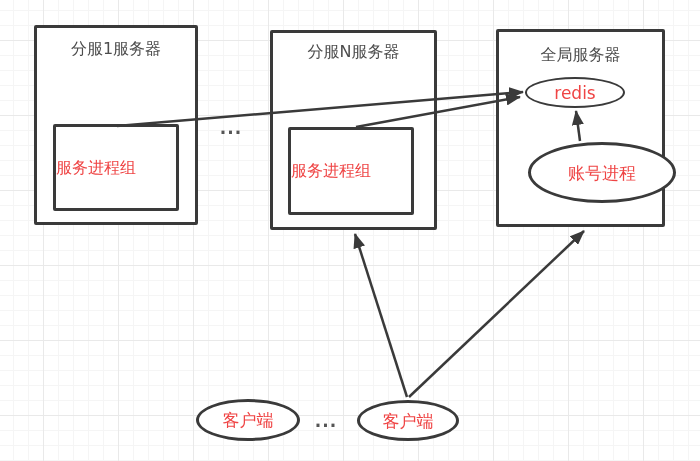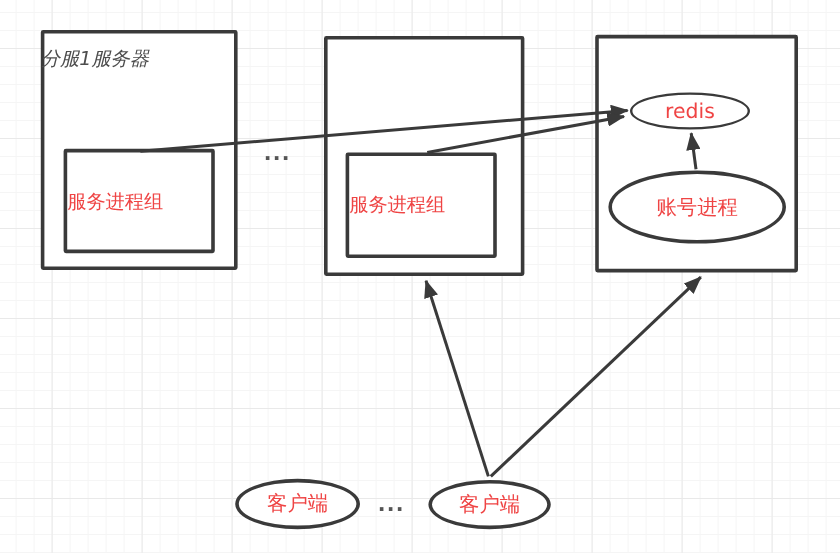--- a/index.html
+++ b/index.html
@@ -36,22 +36,22 @@
     font-size:16px;
     line-height:22px;
     text-align:center;
     white-space:nowrap;
   }
   .title-label{
     position:absolute;
     color:#4d4d4d;
     font-size:16px;
     line-height:22px;
+    text-align:center;
     white-space:nowrap;
-    font-style:italic;
   }
   .inner-rect{
     display:flex;align-items:center;
   }
   .ellipsis{
     position:absolute;
     color:#555555;
     font-size:17px;
     font-weight:bold;
     letter-spacing:1px;
@@ -76,31 +76,33 @@
 
   <div class="node rect" style="left:34px;top:25px;width:164px;height:200px;"></div>
   <div class="title-label" style="left:34px;top:38px;width:164px;">分服1服务器</div>
   <div class="node rect inner-rect" style="left:53px;top:124px;width:126px;height:87px;">
     <span class="label">服务进程组</span>
   </div>
 
   <div class="ellipsis" style="left:217px;top:117px;width:28px;">...</div>
 
   <div class="node rect" style="left:270px;top:30px;width:167px;height:200px;"></div>
+  <div class="title-label" style="left:270px;top:41px;width:167px;">分服N服务器</div>
   <div class="node rect inner-rect" style="left:288px;top:127px;width:126px;height:88px;">
     <span class="label">服务进程组</span>
   </div>
 
   <div class="node rect" style="left:496px;top:29px;width:169px;height:198px;"></div>
+  <div class="title-label" style="left:496px;top:44px;width:169px;">全局服务器</div>
 
   <div class="node ellipse" style="left:525px;top:77px;width:100px;height:31px;border-width:2.5px;">
     <span class="label el-label">redis</span>
   </div>
 
-  <div class="node ellipse" style="left:507px;top:142px;width:148px;height:61px;">
+  <div class="node ellipse" style="left:528px;top:142px;width:148px;height:61px;">
     <span class="label el-label">账号进程</span>
   </div>
 
   <div class="node ellipse" style="left:196px;top:399px;width:104px;height:42px;">
     <span class="label el-label">客户端</span>
   </div>
 
   <div class="ellipsis" style="left:312px;top:410px;width:28px;">...</div>
 
   <div class="node ellipse" style="left:357px;top:400px;width:102px;height:41px;">

